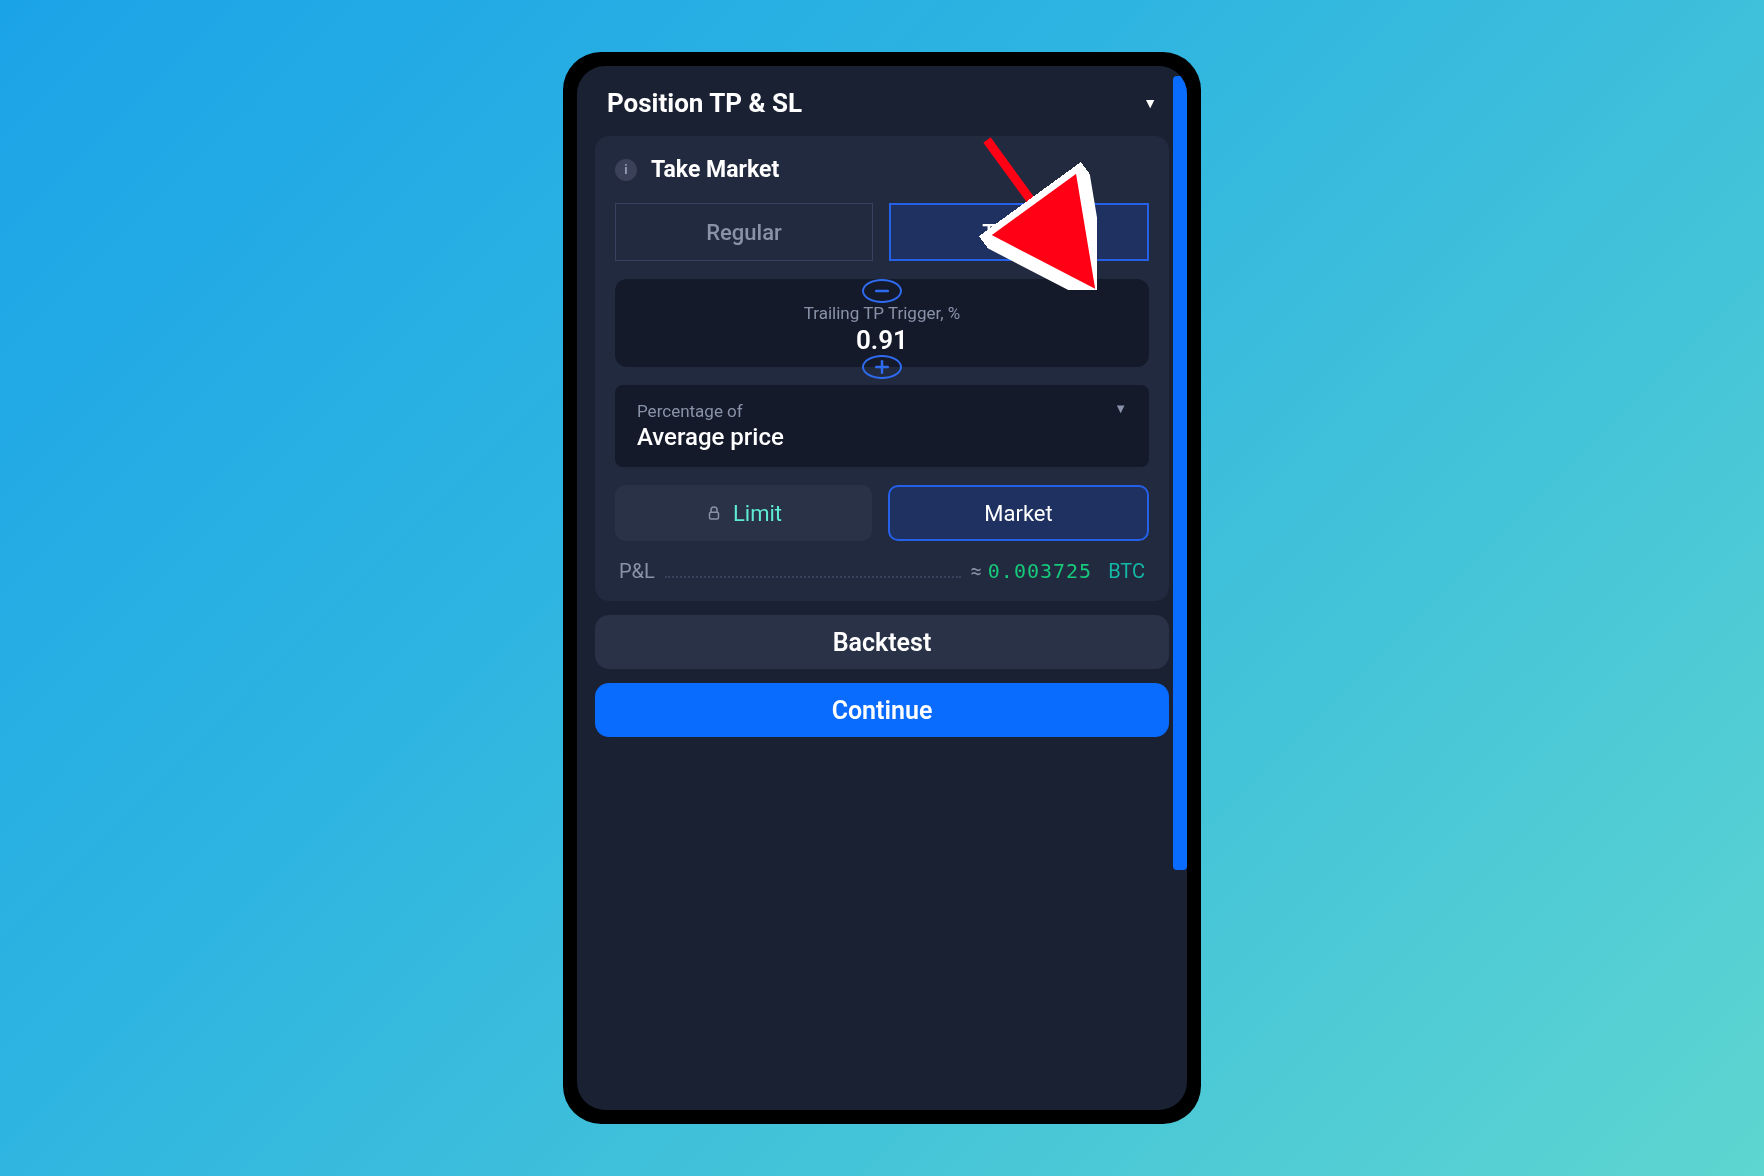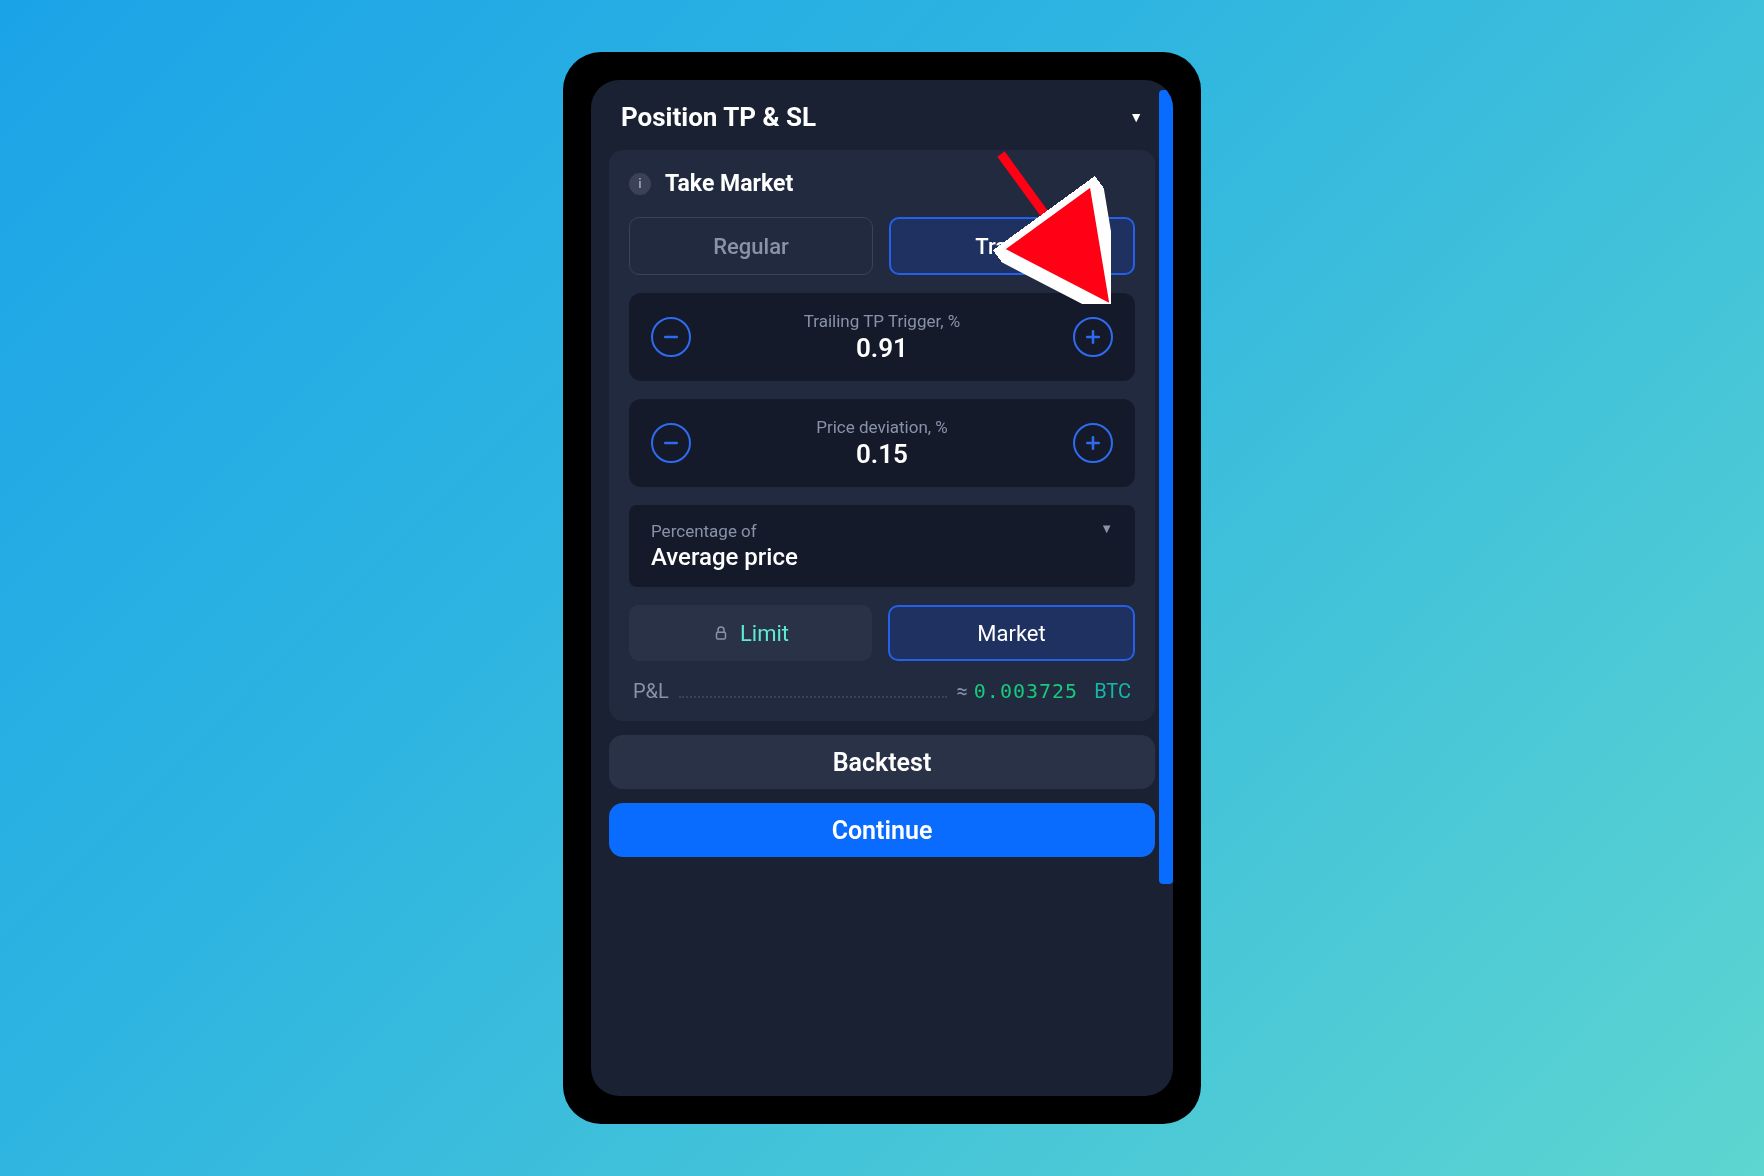--- a/index.html
+++ b/index.html
@@ -9,21 +9,21 @@
     font-family: -apple-system, BlinkMacSystemFont, "Segoe UI", Roboto, sans-serif;
     display: flex;
     align-items: center;
     justify-content: center;
   }
   .phone-frame {
     width: 638px;
     height: 1072px;
     background: #000;
     border-radius: 38px;
-    padding: 28px;
+    padding: 14px;
     position: relative;
   }
   .screen {
     width: 100%;
     height: 100%;
     background: #1a2133;
     border-radius: 28px;
     overflow: hidden;
     position: relative;
     display: flex;
@@ -66,35 +66,36 @@
     display: flex; align-items: center; justify-content: center;
     font-size: 13px; font-weight: 600;
   }
   .section-title {
     color: #fff; font-size: 23px; font-weight: 700;
   }
   .tab-pair {
     display: flex; gap: 16px; margin-top: 20px;
   }
   .tab {
-    flex: 1; height: 58px; border-radius: 10px;
+    flex: 1; height: 58px; border-radius: 0;
     display: flex; align-items: center; justify-content: center;
     font-size: 22px; font-weight: 500;
   }
   .tab-inactive {
     border: 1px solid #3a4260; color: #8892a8; background: transparent;
   }
   .tab-active {
     border: 2px solid #2461e8; color: #fff; background: #1e3160;
   }
   .stepper-box {
     background: #151a2b; border-radius: 12px;
     height: 88px; margin-top: 18px;
     display: flex; align-items: center; justify-content: space-between;
     padding: 0 22px;
+    flex-direction: column;
   }
   .stepper-btn {
     width: 40px; height: 40px; border-radius: 50%;
     border: 2.5px solid #2e6bf0; color: #2e6bf0;
     display: flex; align-items: center; justify-content: center;
     background: transparent;
   }
   .stepper-btn svg { width: 20px; height: 20px; }
   .stepper-center { text-align: center; }
   .stepper-label { color: #8892a8; font-size: 17px; margin-bottom: 2px; }
@@ -178,37 +179,20 @@
           <div class="stepper-value">0.91</div>
         </div>
         <div class="stepper-btn">
           <svg viewBox="0 0 24 24">
               <line x1="5" y1="12" x2="19" y2="12" stroke="#2e6bf0" stroke-width="3" stroke-linecap="round"></line>
               <line x1="12" y1="5" x2="12" y2="19" stroke="#2e6bf0" stroke-width="3" stroke-linecap="round"></line>
             </svg>
         </div>
       </div>
 
-      <div class="stepper-box">
-        <div class="stepper-btn">
-          <svg viewBox="0 0 24 24">
-              <line x1="5" y1="12" x2="19" y2="12" stroke="#2e6bf0" stroke-width="3" stroke-linecap="round"></line>
-            </svg>
-        </div>
-        <div class="stepper-center">
-          <div class="stepper-label">Price deviation, %</div>
-          <div class="stepper-value">0.15</div>
-        </div>
-        <div class="stepper-btn">
-          <svg viewBox="0 0 24 24">
-              <line x1="5" y1="12" x2="19" y2="12" stroke="#2e6bf0" stroke-width="3" stroke-linecap="round"></line>
-              <line x1="12" y1="5" x2="12" y2="19" stroke="#2e6bf0" stroke-width="3" stroke-linecap="round"></line>
-            </svg>
-        </div>
-      </div>
 
       <div class="dropdown-box">
         <div class="dropdown-text">
           <div class="dropdown-label">Percentage of</div>
           <div class="dropdown-value">Average price</div>
         </div>
         <div class="dropdown-caret">▼</div>
       </div>
 
       <div class="order-pair">

